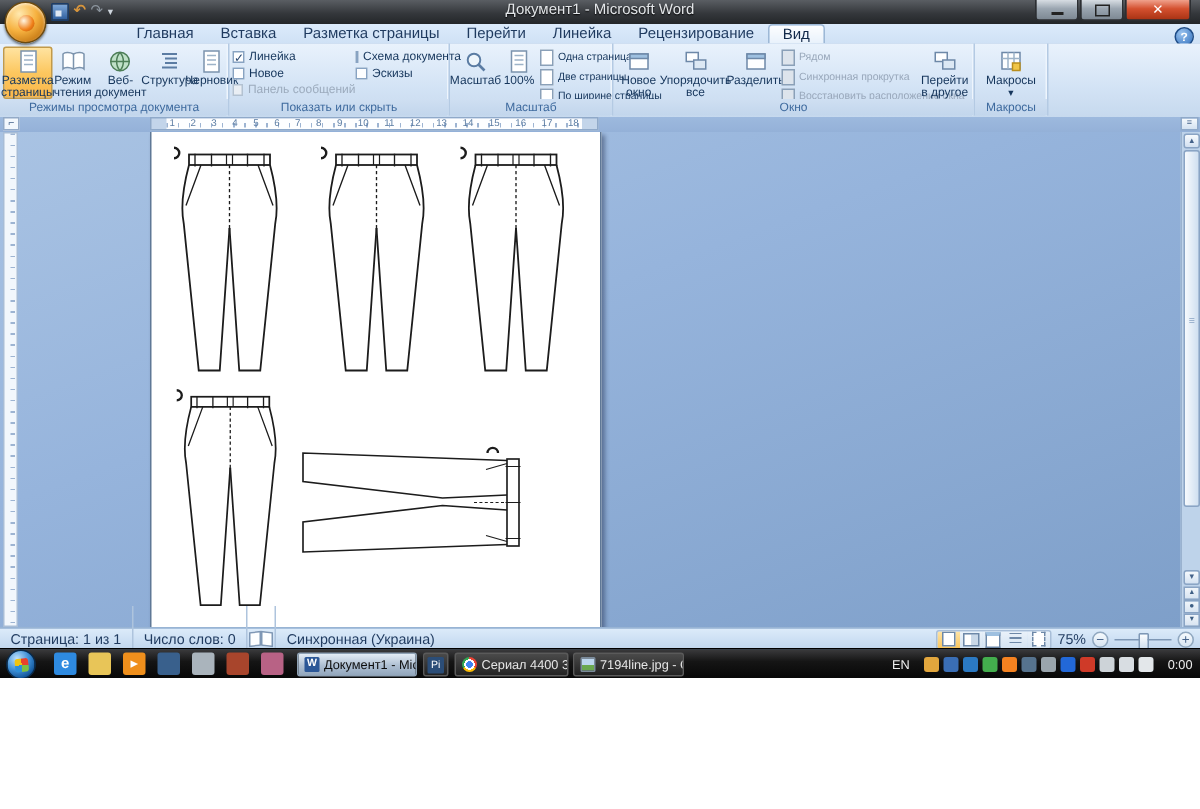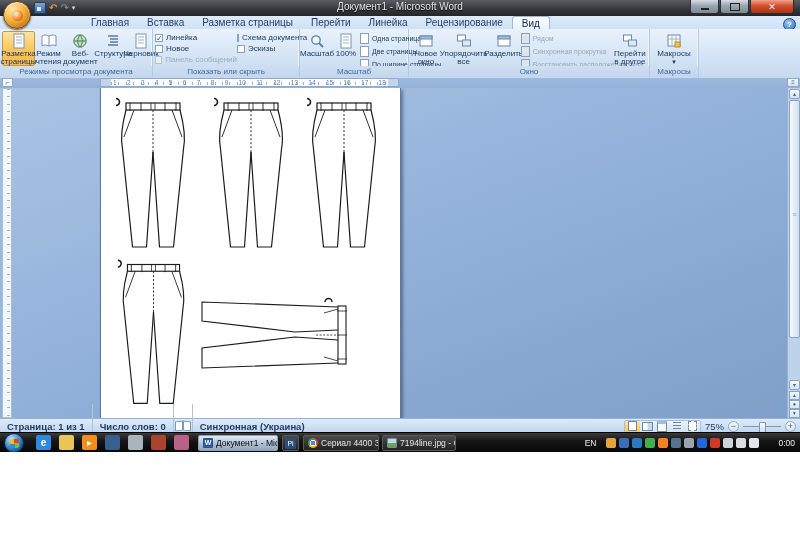--- a/index.html
+++ b/index.html
@@ -100,21 +100,21 @@
   .sthumb{position:absolute;left:1px;top:12px;width:11px;height:238px;background:linear-gradient(90deg,#f7fafd,#cfdff0);
     border:1px solid #8aa4c4;border-radius:2px;box-sizing:border-box;}
   .sthumb:after{content:"≡";display:block;text-align:center;margin-top:110px;font-size:7px;color:#8aa4c4;}
   .browse{position:absolute;left:1px;width:11px;height:9px;background:linear-gradient(#f0f5fa,#d8e4f1);
     border:1px solid #8aa4c4;box-sizing:border-box;font-size:5.5px;line-height:7px;text-align:center;color:#3e5f85;}
 
   
   .statusbar{position:absolute;left:0;top:418px;width:800px;height:14px;
     background:linear-gradient(#dcebfa,#c0d6ee);border-top:1px solid #98b4d4;font-size:9.5px;color:#1f3a5f;}
   .st-left{position:absolute;left:0;top:0;height:14px;display:flex;align-items:center;}
-  .st-item{padding:16px 7px;line-height:13px;border-right:1px solid #aec4dd;white-space:nowrap;font-weight:bold;}
+  .st-item{padding:16px 7px;line-height:13px;border-right:1px solid #aec4dd;white-space:nowrap;}
   .st-item.noborder{border-right:none;}
   .spellbook{width:12px;height:9px;position:relative;margin:0 2px;}
   .spellbook .pg{position:absolute;top:0;width:6px;height:8px;background:#fdfeff;border:1px solid #7e97b5;}
   .spellbook .pg.l{left:0;transform:skewY(6deg);}
   .spellbook .pg.r{right:0;transform:skewY(-6deg);}
   .st-right{position:absolute;right:4px;top:0;height:14px;display:flex;align-items:center;gap:4px;}
   .viewbtns{display:flex;border:1px solid #a8bed8;border-radius:2px;overflow:hidden;}
   .vbtn{width:15px;height:11px;background:linear-gradient(#eaf2fa,#d4e3f2);display:flex;align-items:center;justify-content:center;}
   .vbtn.sel{background:linear-gradient(#fde3a7,#f9c65e);}
   .vbtn .pg-ic{width:7px;height:8px;background:#fff;border:1px solid #6d88a8;}
@@ -149,21 +149,21 @@
     text-align:center;border-radius:1px;flex:0 0 10px;}
   .chromeicon{width:10px;height:10px;border-radius:50%;flex:0 0 10px;
     background:radial-gradient(circle at 50% 50%,#4285f4 0 2.2px,#fff 2.2px 3.4px,transparent 3.4px),
     conic-gradient(#ea4335 0 120deg,#fbbc05 0 240deg,#34a853 0 360deg);}
   .imgicon{width:10px;height:10px;border-radius:1px;flex:0 0 10px;border:1px solid #7a8a9a;box-sizing:border-box;
     background:linear-gradient(#bcd6ee 0 55%,#6aa84f 55% 100%);}
   .piicon{width:11px;height:11px;background:#2b4d77;color:#fff;font-size:7px;line-height:11px;text-align:center;border-radius:1px;}
   .tray{position:absolute;right:0;top:0;height:20px;display:flex;align-items:center;gap:3px;padding-right:5px;}
   .tray .lang{color:#eee;font-size:8.5px;margin-right:7px;}
   .trayicon{width:10px;height:10px;border-radius:2px;}
-  .tray .clock{color:#eee;font-size:8.5px;margin-left:16px;}
+  .tray .clock{color:#eee;font-size:8.5px;margin-left:6px;}
 
   .doc-restore{position:absolute;right:3px;top:66px;width:9px;height:8px;border:1px solid #7d96b4;
     background:linear-gradient(#f2f7fc,#cfdff0);box-sizing:border-box;}
   .hidden-defs{position:absolute;width:0;height:0;overflow:hidden;}
 </style>
 </head>
 <body>
 
 <svg class="hidden-defs" aria-hidden="true">
   <defs>

